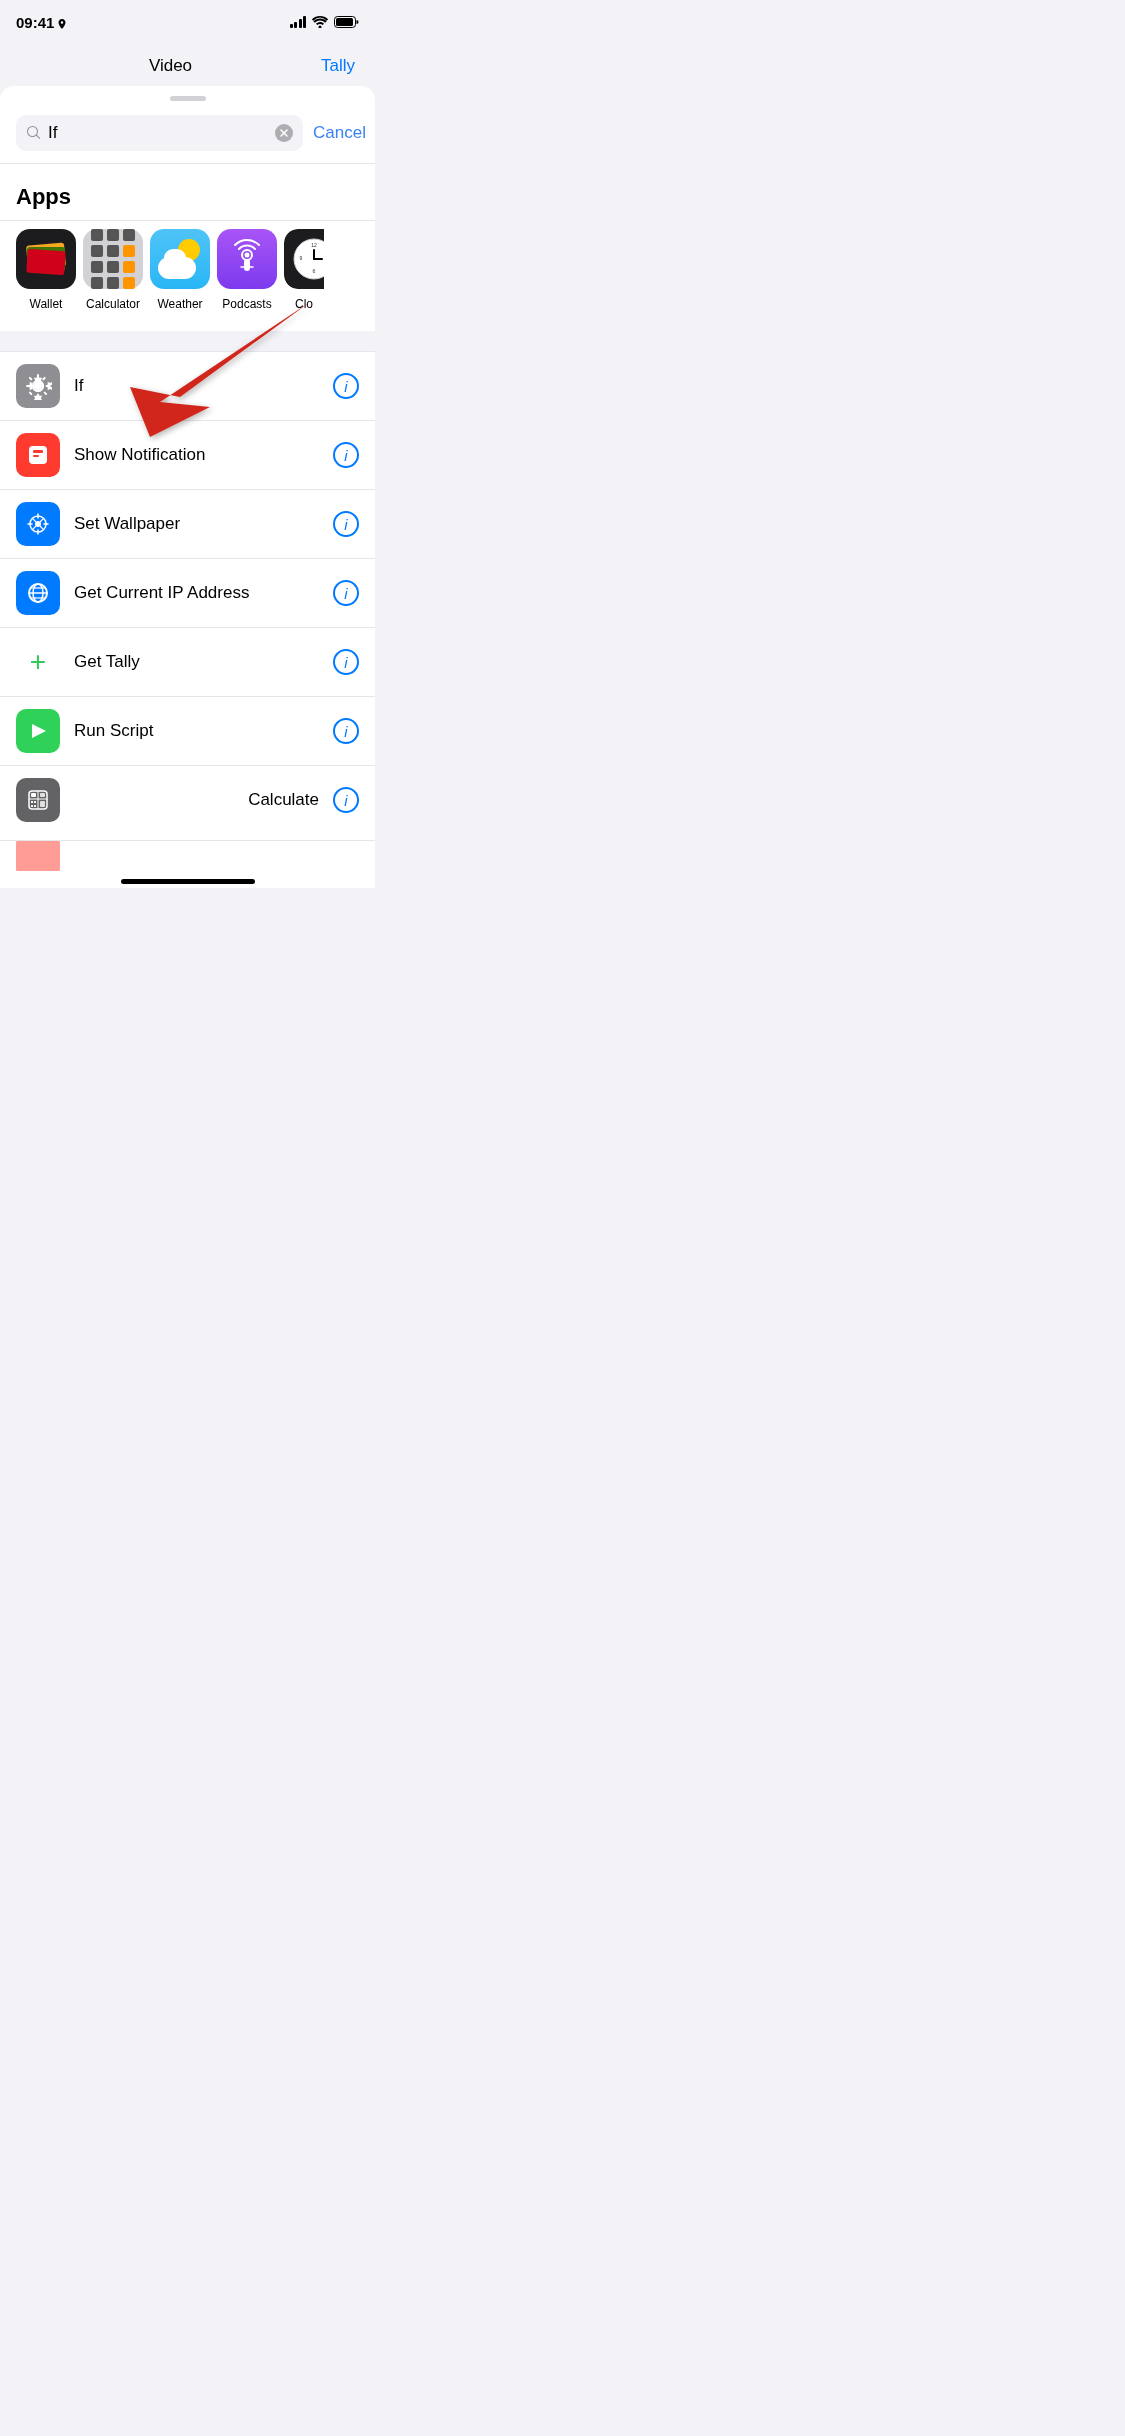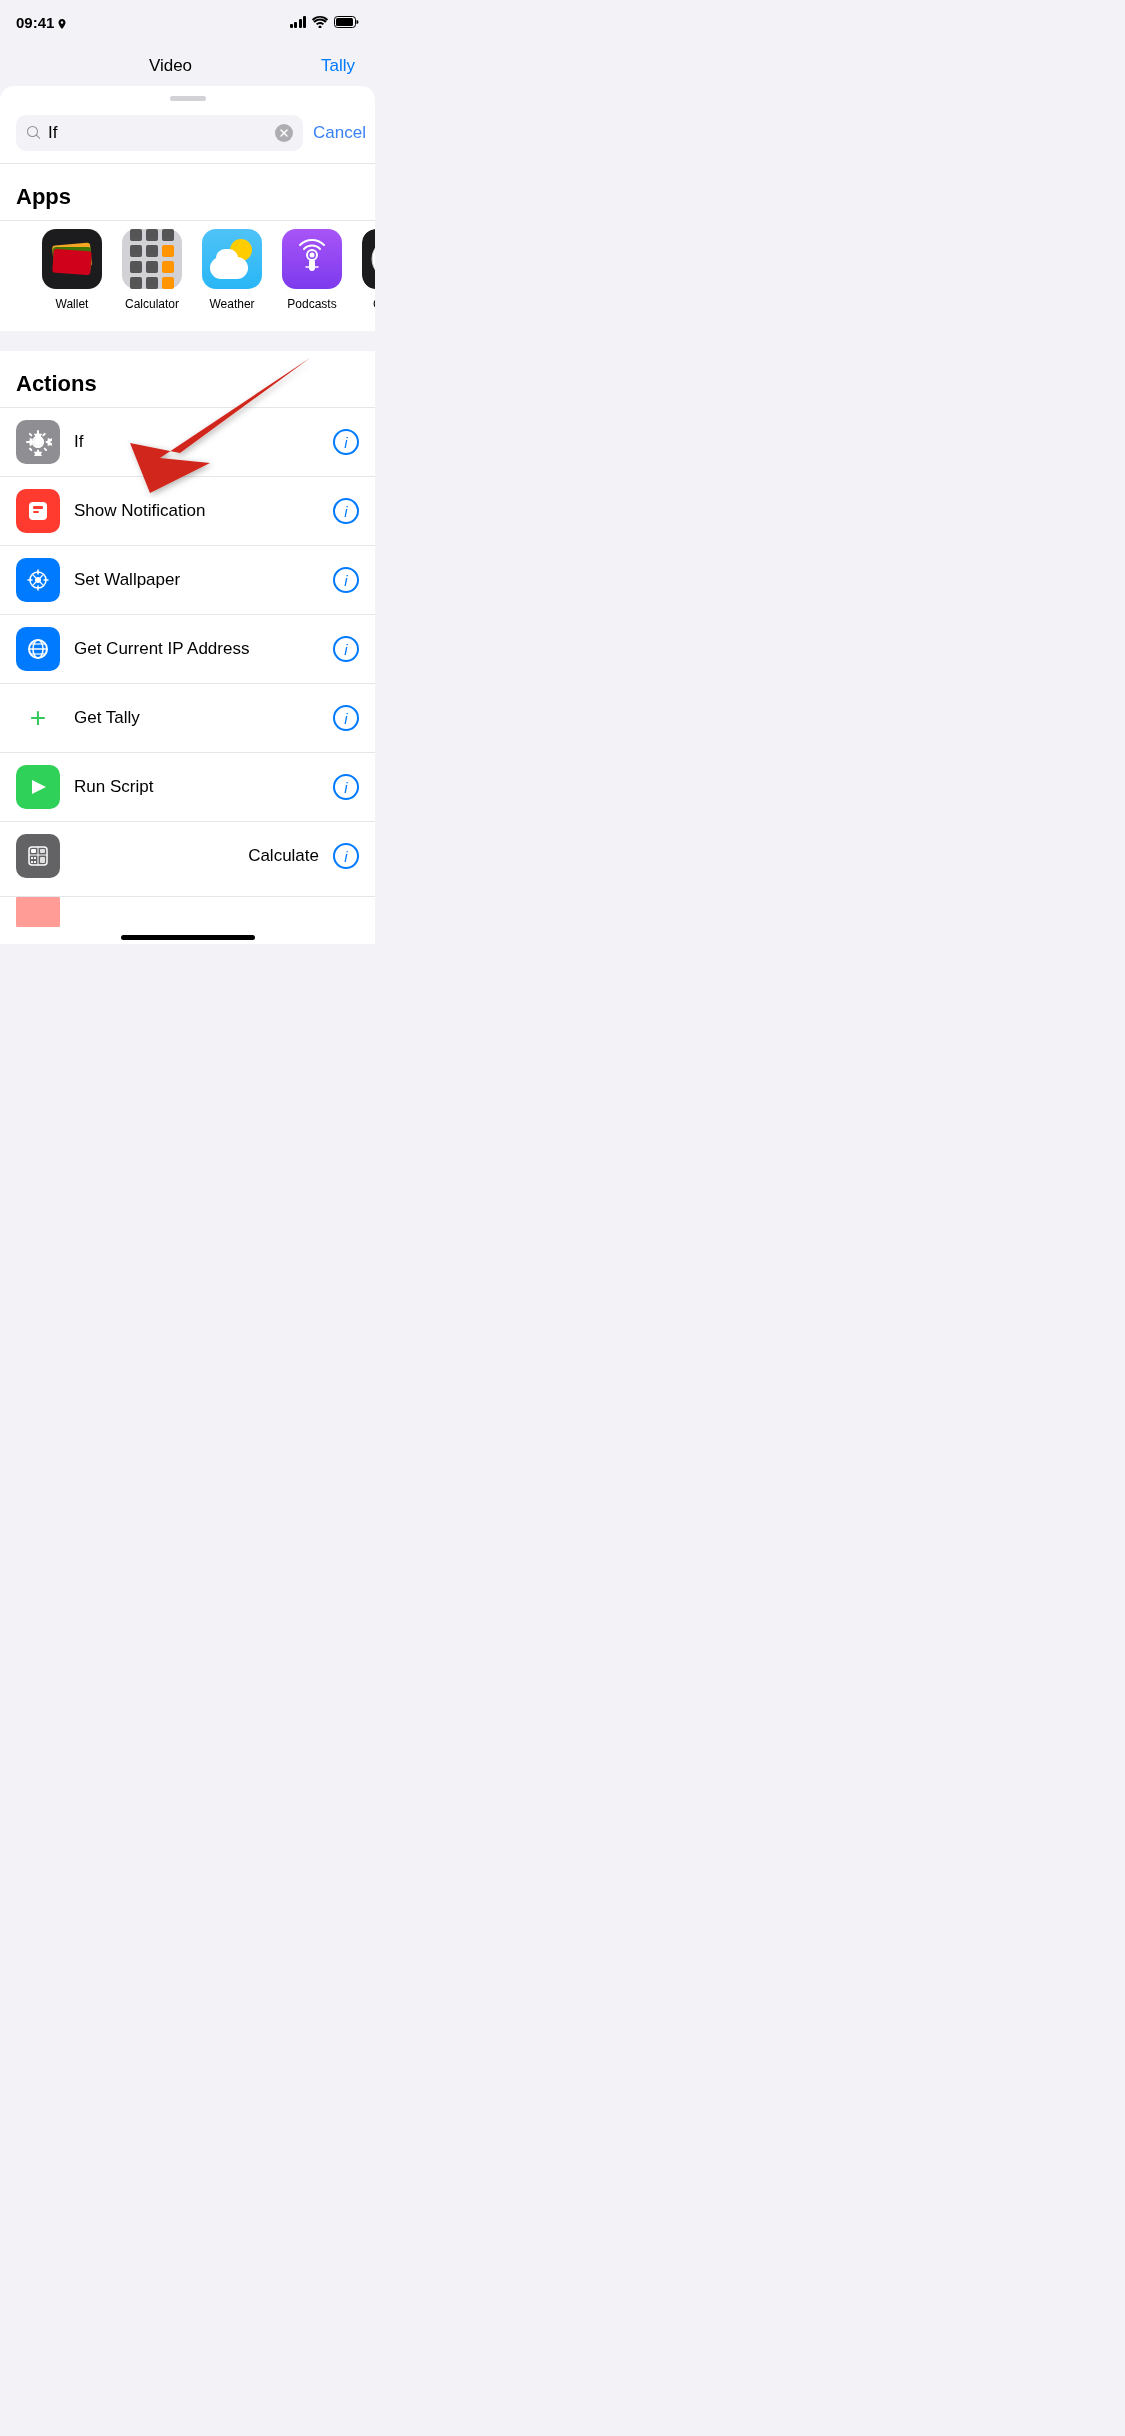--- a/index.html
+++ b/index.html
@@ -149,24 +149,23 @@
       font-size: 22px;
       font-weight: 700;
       color: #000;
       background: #fff;
     }
 
     
     .apps-row {
       display: flex;
       padding: 8px 16px 20px;
-      gap: 20px;
+      gap: 7px;
       overflow-x: hidden;
       background: #fff;
-      margin-left: 26px;
     }
     .app-item {
       display: flex;
       flex-direction: column;
       align-items: center;
       gap: 8px;
       cursor: pointer;
       min-width: 60px;
     }
     .app-label {
@@ -529,21 +528,20 @@
       </div>
       <span class="app-label" style="font-size:12px;">Clo</span>
     </div>
 
   </div>
 </div>
 
 <div class="section-gap"></div>
 
 <div class="actions-section">
-  <div class="actions-header">Actions</div>
   <div class="section-divider"></div>
 
   <div class="arrow-container" style="position:relative;">
 
     <div class="action-row">
       <div class="action-icon-wrap if-icon">
         <svg width="28" height="28" viewBox="0 0 28 28">
           <path d="M14 8a6 6 0 1 1 0 12A6 6 0 0 1 14 8zm0 2a4 4 0 1 0 0 8 4 4 0 0 0 0-8zm0-7l1.5 2.7h2.8l-1.4 2.4 1.4 2.4H15.5L14 13.2l-1.5-2.7H9.7l1.4-2.4L9.7 5.7h2.8L14 3zm0 18l1.5 2.7h2.8l-1.4 2.4 1.4 2.4H15.5L14 31.2l-1.5-2.7H9.7l1.4-2.4-1.4-2.4h2.8L14 21zM3 14l2.7 1.5v2.8l2.4-1.4 2.4 1.4V15.5L7.8 14l2.7-1.5V9.7L8.1 11.1 5.7 9.7v2.8L3 14zm18 0l2.7 1.5v2.8l2.4-1.4 2.4 1.4V15.5L25.8 14l2.7-1.5V9.7l-2.4 1.4-2.4-1.4v2.8L21 14z" fill="white"></path>
 
         </svg>

